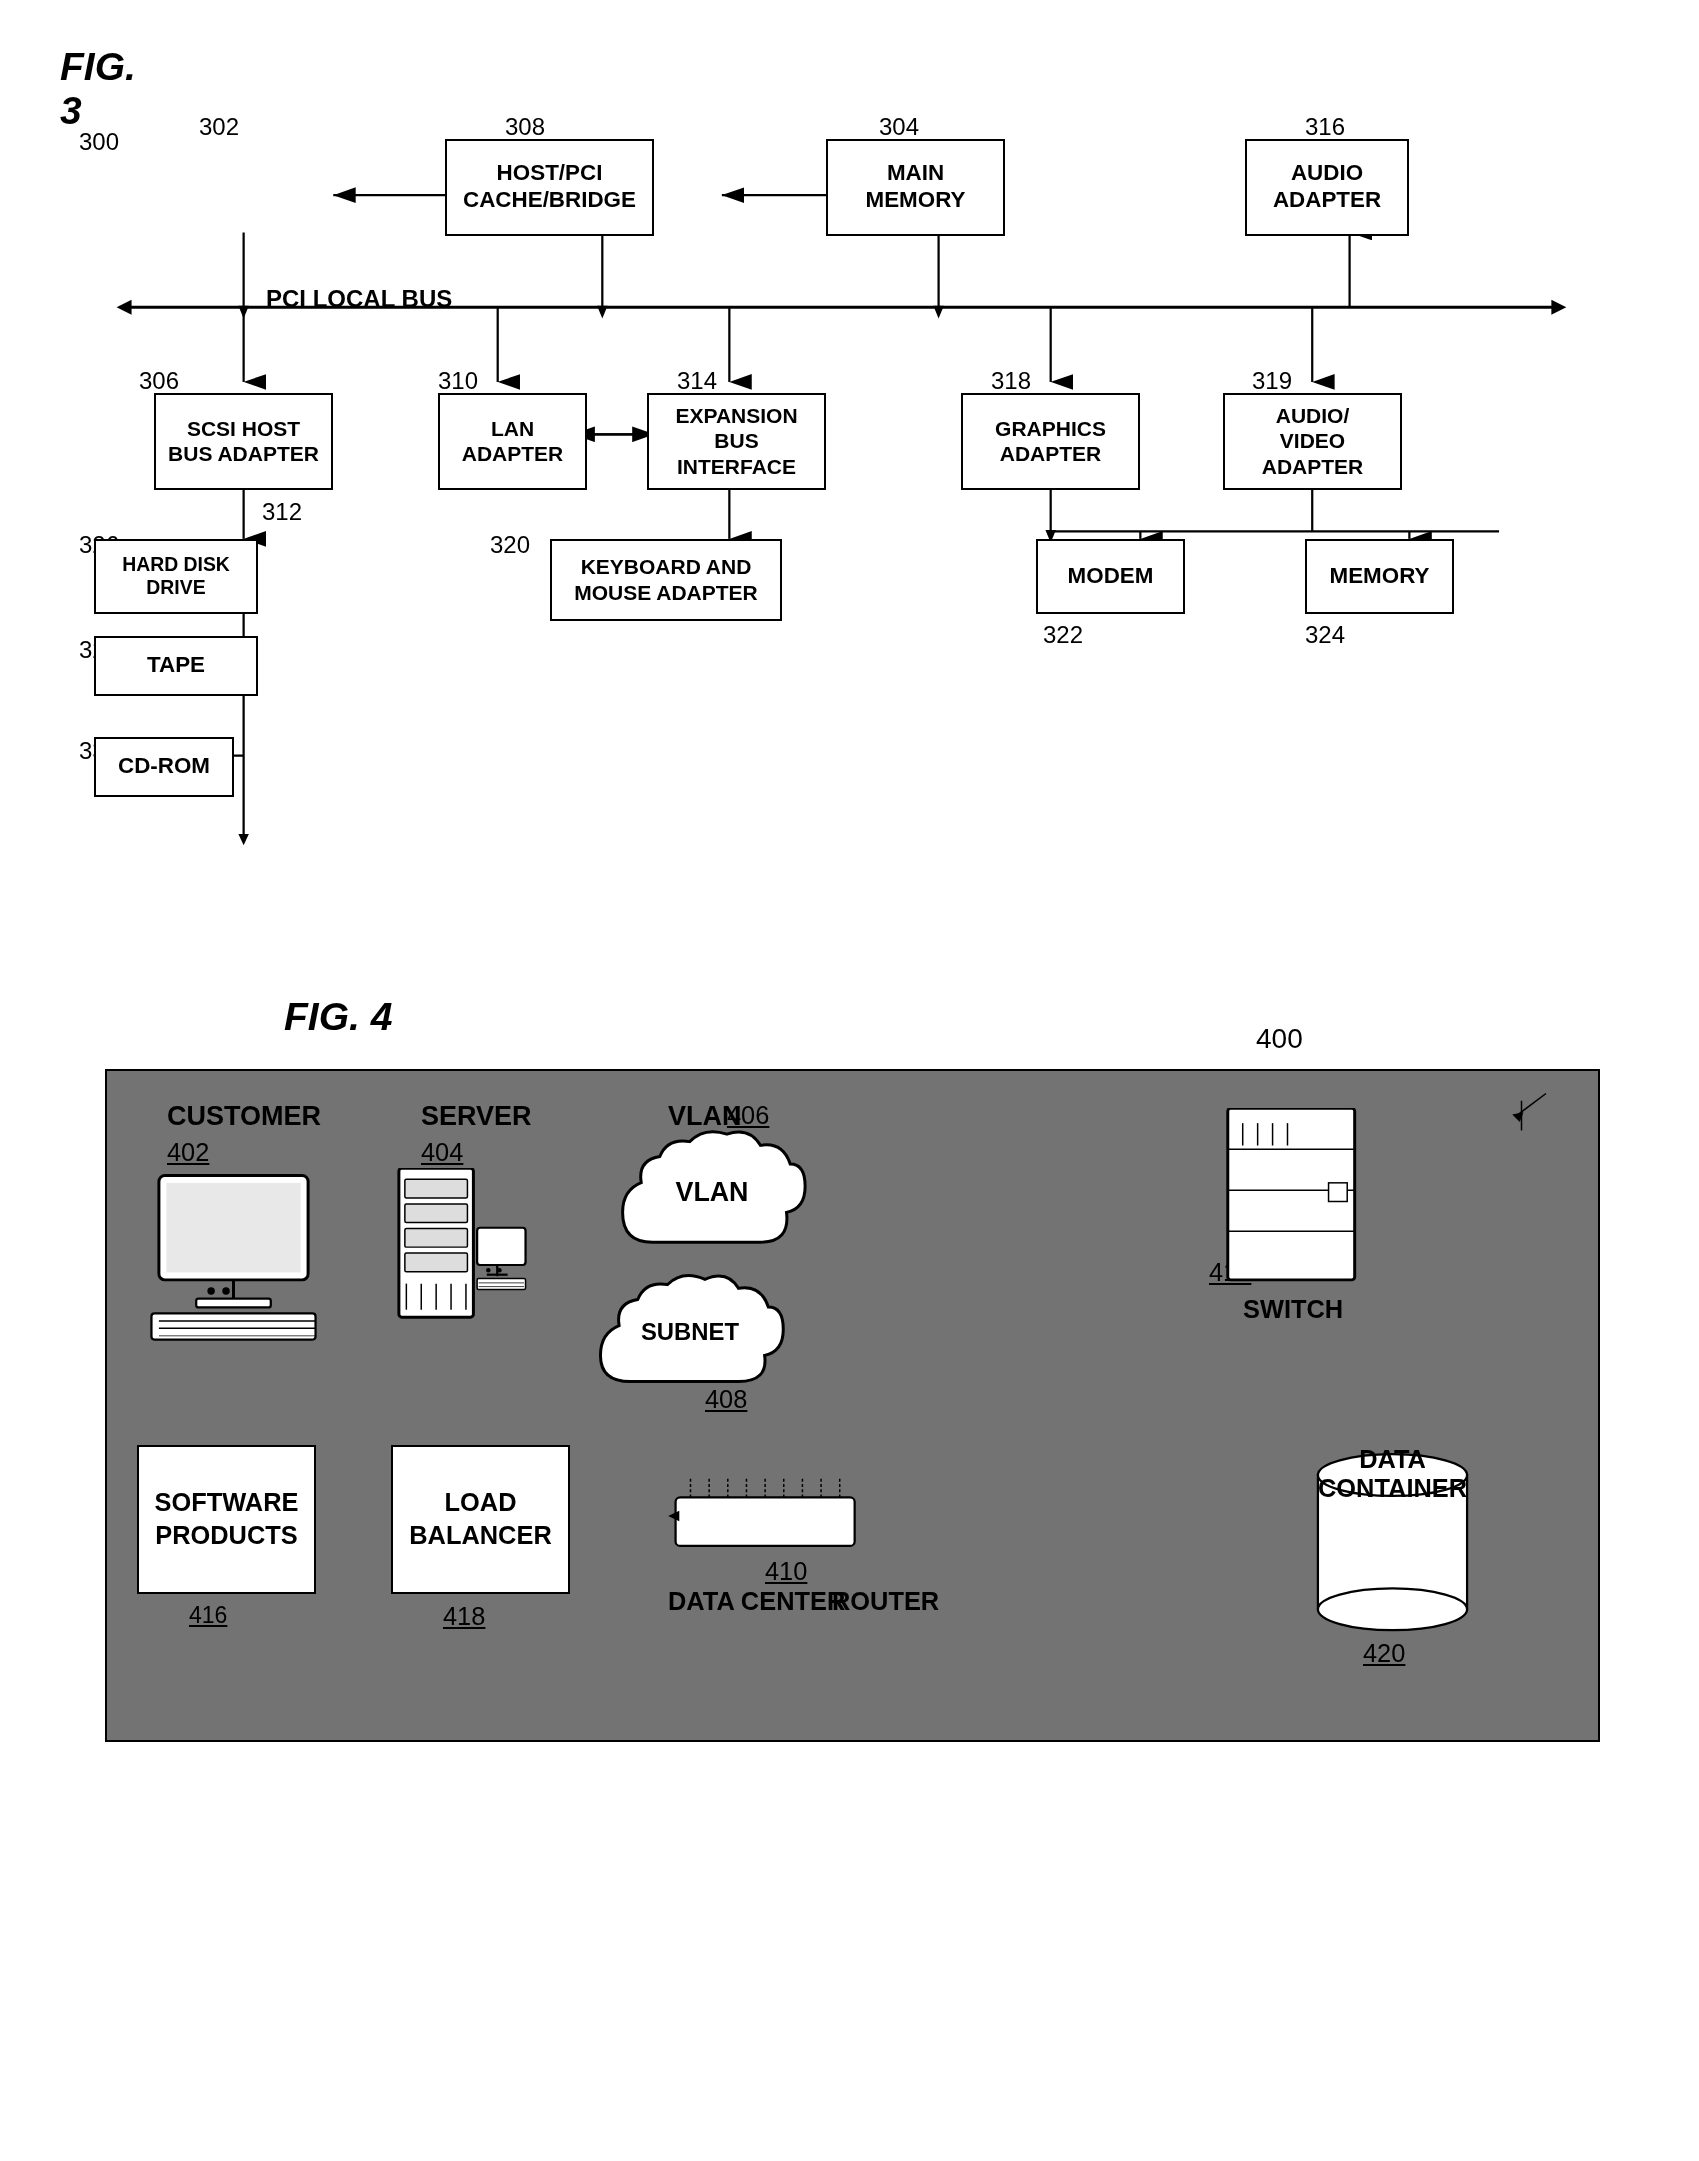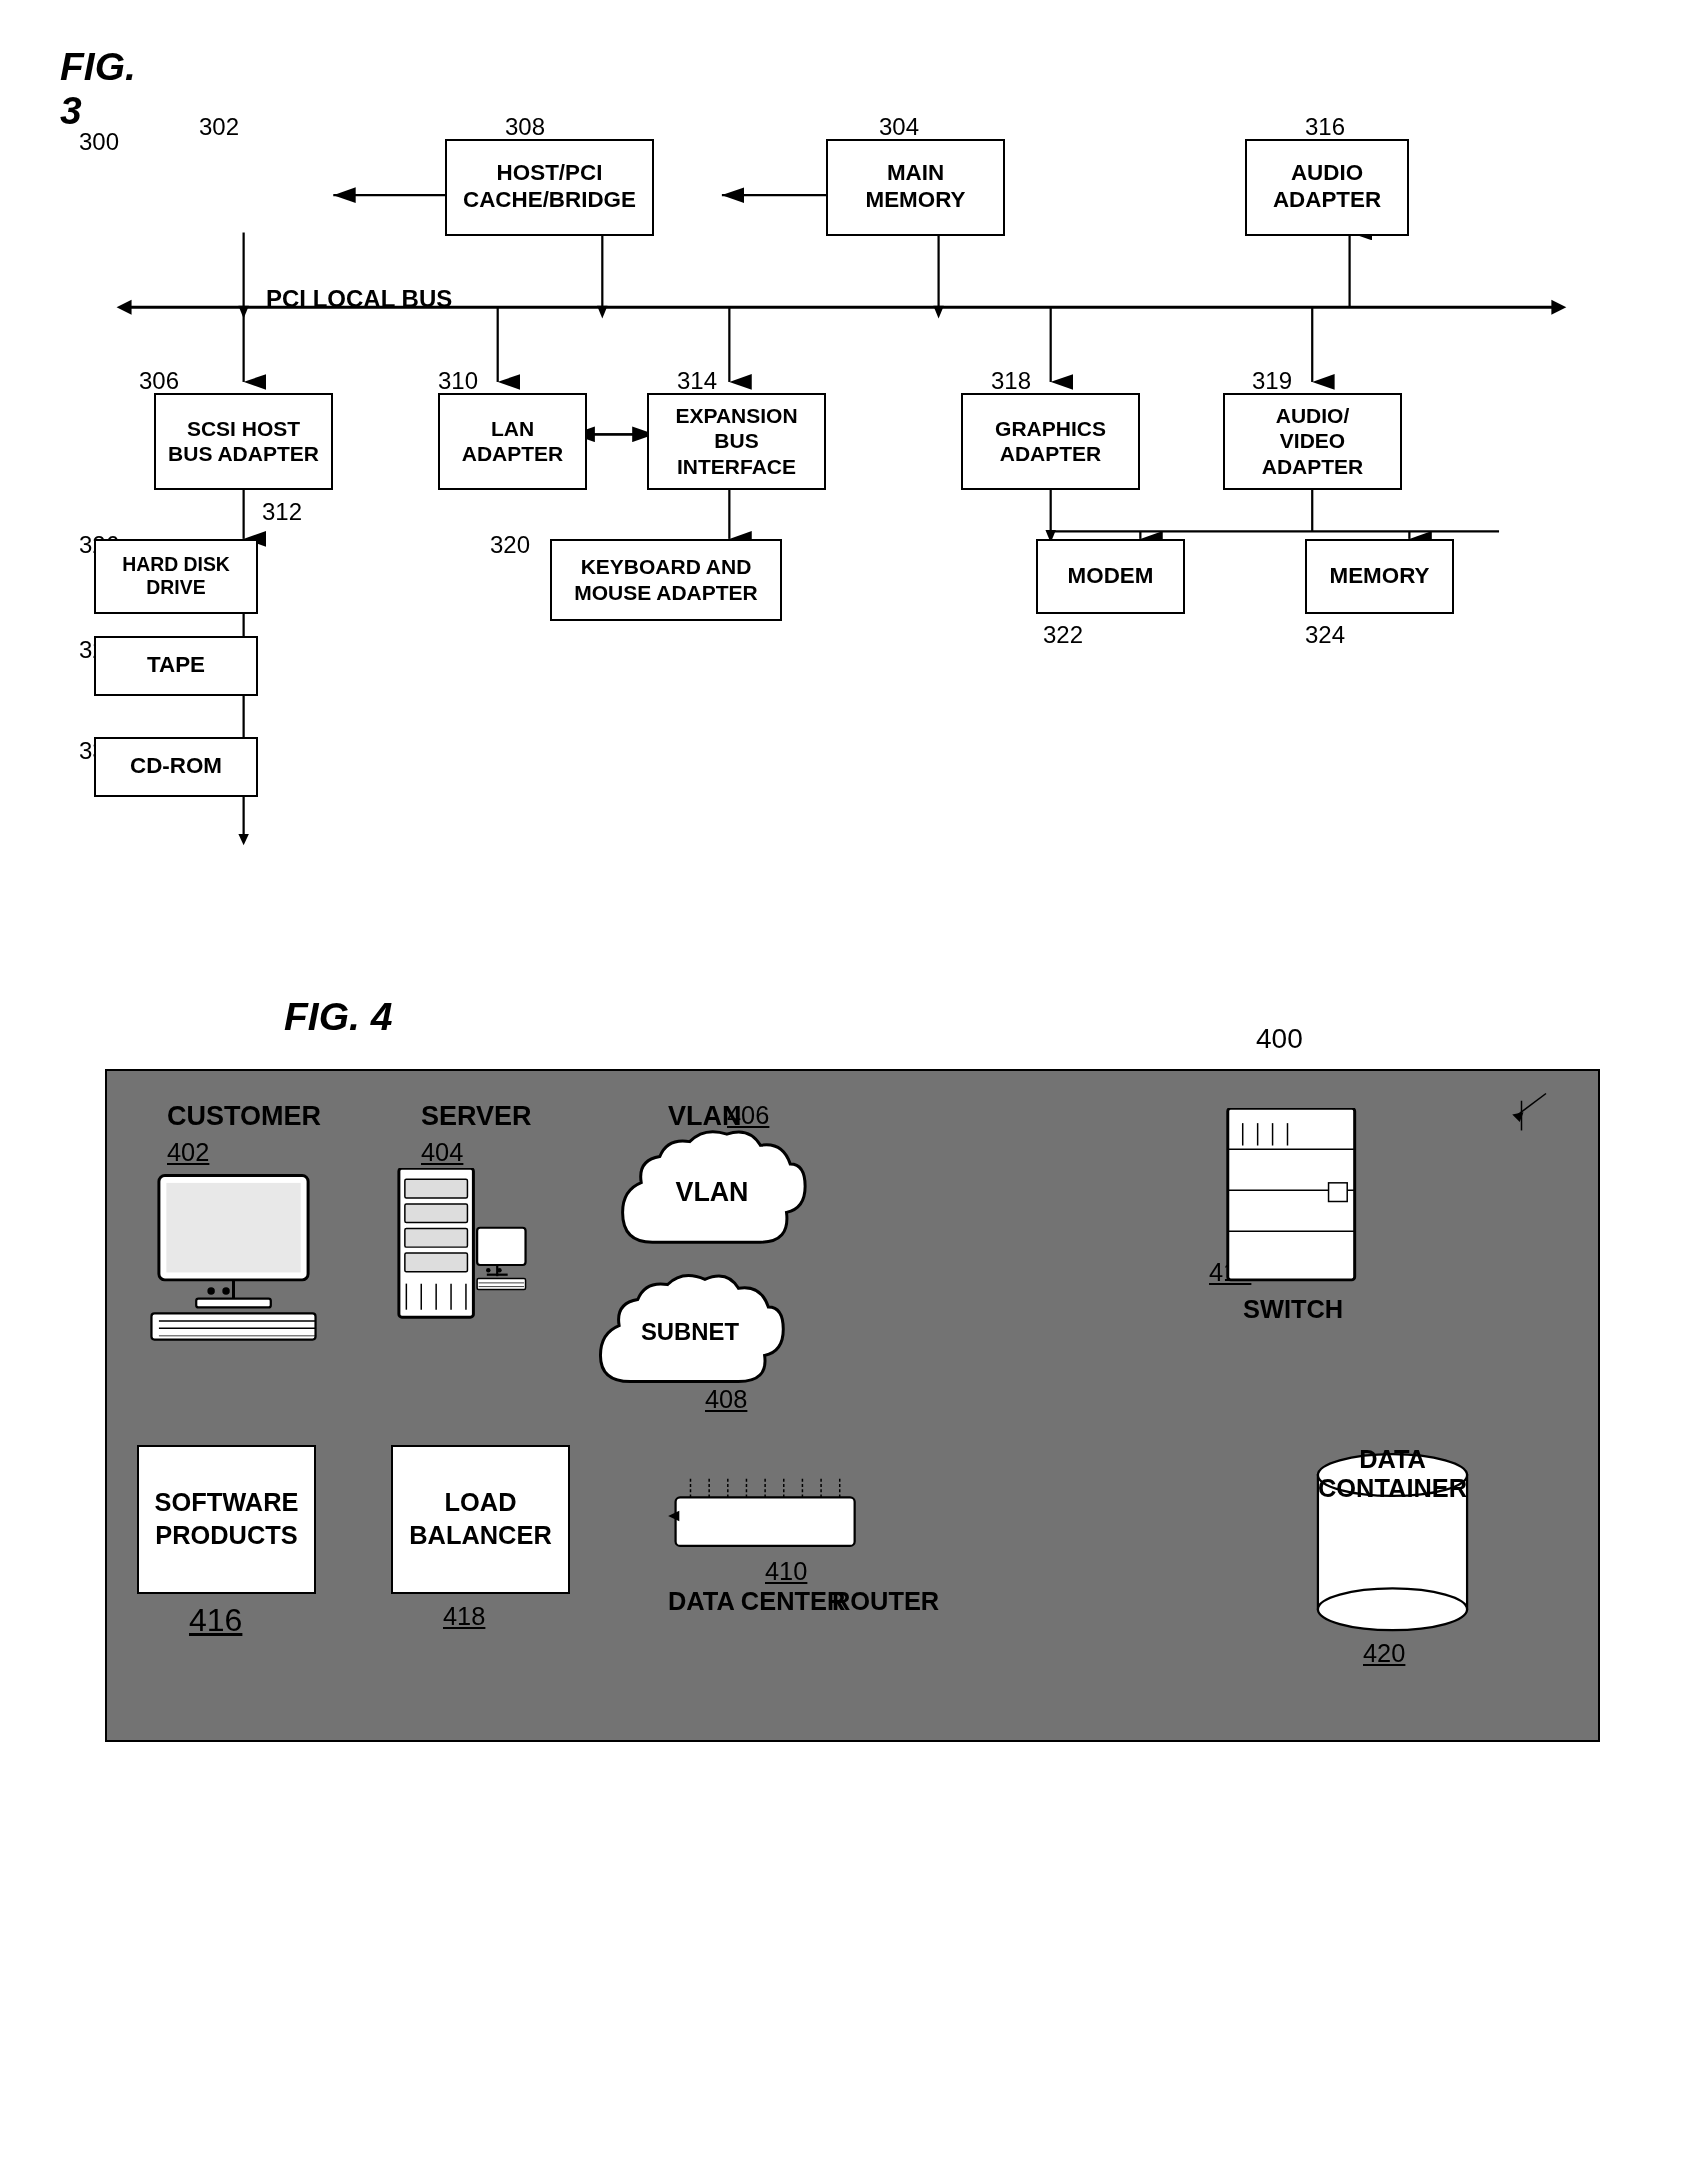--- a/index.html
+++ b/index.html
@@ -268,21 +268,21 @@
       <span style="white-space:pre;text-align:center;">HARD DISK
 DRIVE</span>
     </div>
 
     <span class="ref" style="left:0px; top:538px;">328</span>
     <div class="box" style="left:15px; top:538px; width:164px; height:60px; font-size:22.4px;">
       <span style="white-space:pre;text-align:center;">TAPE</span>
     </div>
 
     <span class="ref" style="left:0px; top:639px;">330</span>
-    <div class="box" style="left:15px; top:639px; width:164px; height:60px; font-size:22.4px;">
+    <div class="box" style="left:15px; top:639px; width:140px; height:60px; font-size:22.4px;">
       <span style="white-space:pre;text-align:center;">CD-ROM</span>
     </div>
 
     <span class="ref" style="left:411px; top:433px;">320</span>
     <div class="box" style="left:471px; top:441px; width:232px; height:82px; font-size:21px;">
       <span style="white-space:pre;text-align:center;">KEYBOARD AND
 MOUSE ADAPTER</span>
     </div>
 
     <span class="ref" style="left:964px; top:523px;">322</span>
@@ -398,21 +398,21 @@
       <line x1="120" y1="20" x2="120" y2="50" stroke="#000" stroke-width="2"></line>
       <line x1="140" y1="20" x2="140" y2="50" stroke="#000" stroke-width="2"></line>
     </svg>
 
     <div class="box4" style="left:30px; top:374px; width:179px; height:149px; font-size:25.4px;">
       <div>
         <div style="white-space:pre;text-align:center;">SOFTWARE
 PRODUCTS</div>
       </div>
     </div>
-    <span class="ref4" style="left:82px; top:531px; font-size:32px;">416</span>
+    <span class="ref4" style="left:82px; top:531px; font-size:23px;">416</span>
 
     <div class="box4" style="left:284px; top:374px; width:179px; height:149px; font-size:25.4px;">
       <div>
         <div style="white-space:pre;text-align:center;">LOAD
 BALANCER</div>
       </div>
     </div>
     <span class="ref4" style="left:336px; top:531px; font-size:25.4px;">418</span>
 
     <svg style="position:absolute; left:561px; top:404px;" width="239" height="97" viewBox="0 0 320 130">

